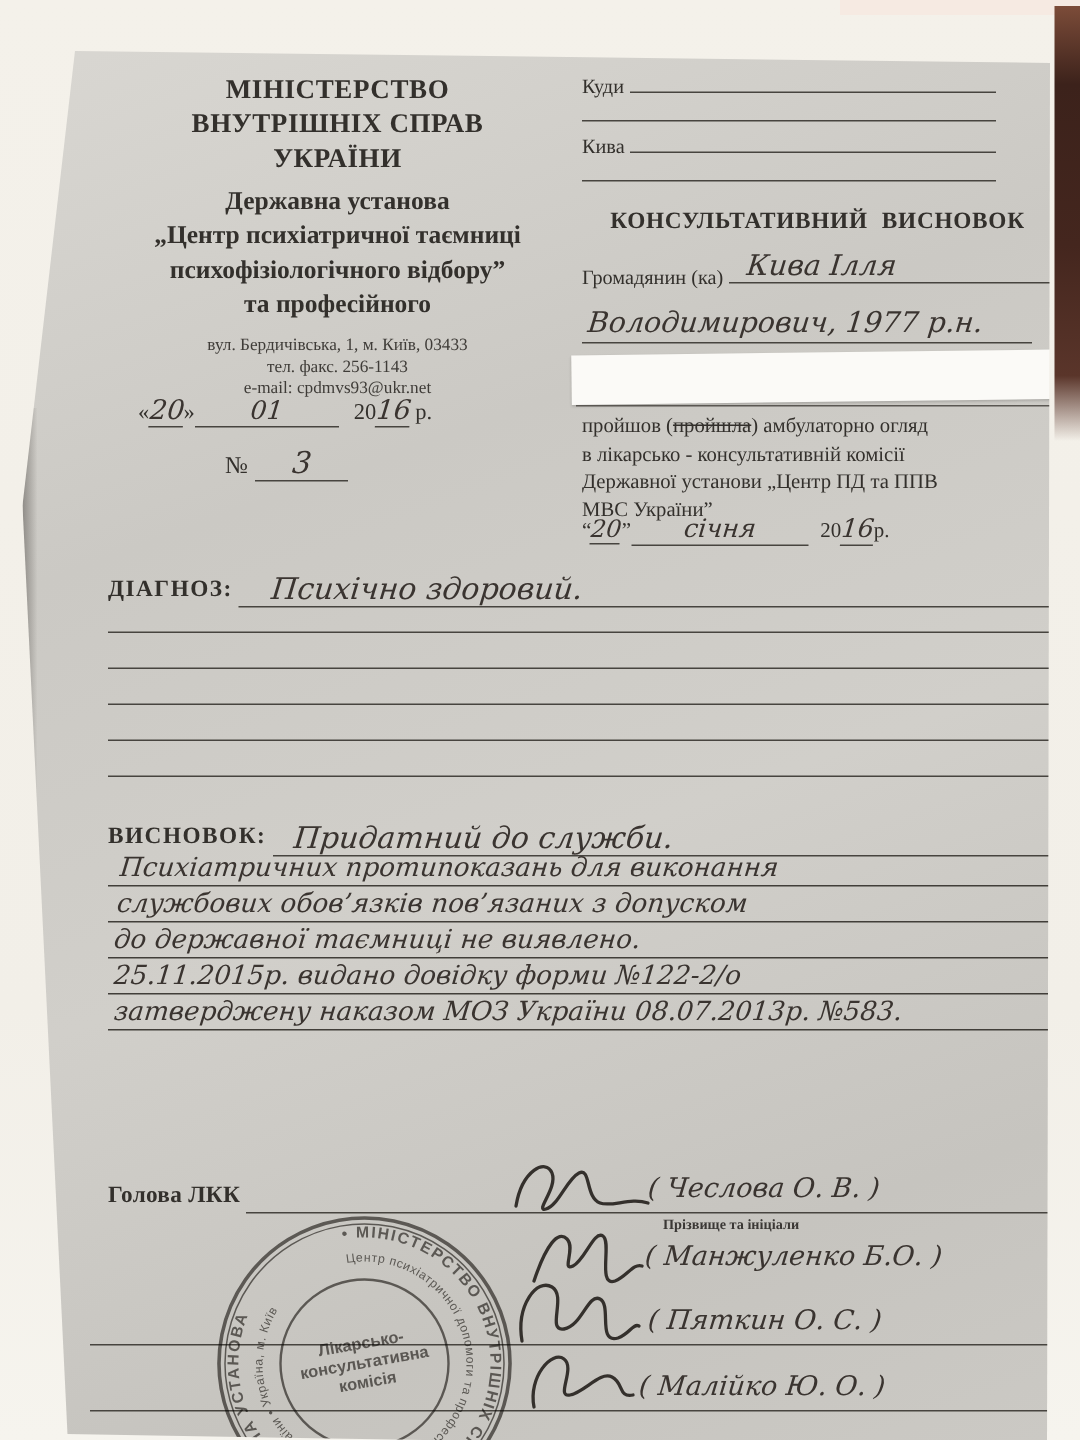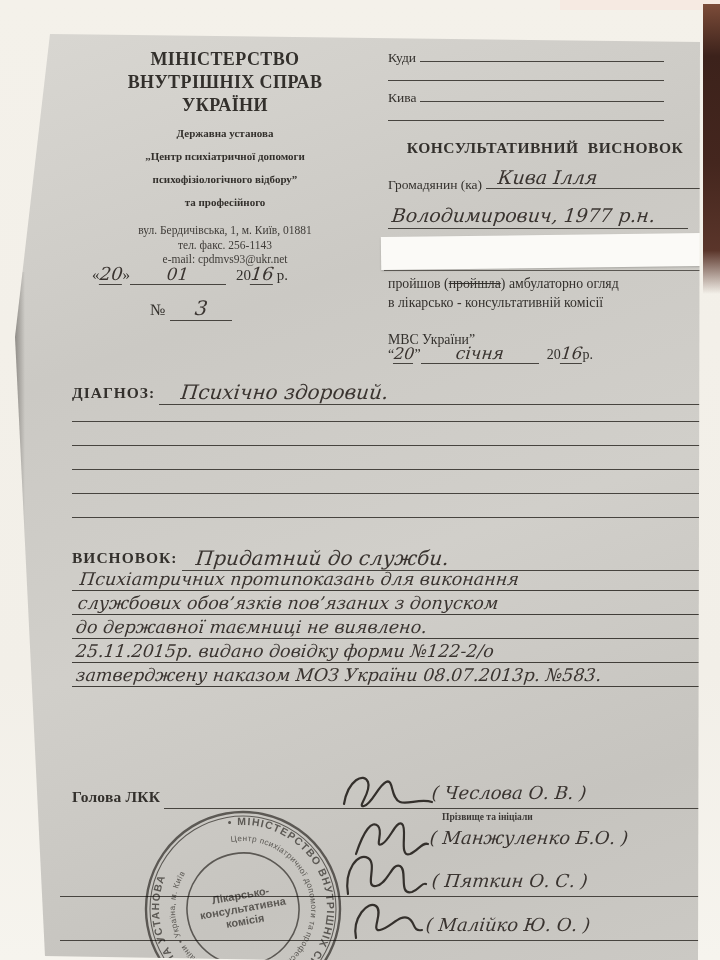--- a/index.html
+++ b/index.html
@@ -19,21 +19,21 @@
   .hw{font-family:"DejaVu Serif",serif;font-style:italic;color:#3a3430;
       transform:skewX(-6deg);display:inline-block;}
   .rule{border-bottom:1.3px solid #47443f;position:absolute;}
   .fill-line{flex:1;border-bottom:1.3px solid #47443f;margin-left:4px;position:relative;}
   .row{display:flex;align-items:baseline;position:absolute;}
 
   
   .hdr-left{position:absolute;left:62px;top:16px;width:326px;text-align:center;}
   .ministry div{font-size:18px;font-weight:bold;line-height:23px;letter-spacing:.4px;}
   .institution{margin-top:5px;}
-  .institution div{font-size:11px;font-weight:bold;line-height:23px;}
+  .institution div{font-size:17px;font-weight:bold;line-height:23px;}
   .contact{margin-top:9px;}
   .contact div{font-size:11.5px;line-height:14.5px;color:#3f3c38;}
 
   .date-left{position:absolute;left:92px;top:231px;width:290px;font-size:15px;display:flex;align-items:baseline;}
   .hw-u{border-bottom:1.2px solid #47443f;}
   .slot{border-bottom:1.2px solid #47443f;text-align:center;}
 
   .num-row{position:absolute;left:150px;top:264px;font-size:16px;display:flex;align-items:baseline;}
 
   
@@ -71,26 +71,26 @@
     <div class="edge-shadow"></div>
 
     <div class="hdr-left print">
       <div class="ministry">
         <div>МІНІСТЕРСТВО</div>
         <div>ВНУТРІШНІХ СПРАВ</div>
         <div>УКРАЇНИ</div>
       </div>
       <div class="institution">
         <div>Державна установа</div>
-        <div>„Центр психіатричної допомоги</div>
+        <div>„Центр психіатричної таємниці</div>
         <div>психофізіологічного відбору”</div>
         <div>та професійного</div>
       </div>
       <div class="contact">
-        <div>вул. Бердичівська, 1, м. Київ, 01881</div>
+        <div>вул. Бердичівська, 1, м. Київ, 03433</div>
         <div>тел. факс. 256-1143</div>
         <div>e-mail: cpdmvs93@ukr.net</div>
       </div>
     </div>
 
     <div class="date-left print">
       <span>«</span>
         <span class="hw hw-u" style="font-size:18px;">20</span>
         <span>»</span>
       <span class="slot" style="width:96px;"><span class="hw" style="font-size:17px;">01</span></span>
@@ -125,21 +125,21 @@
     </div>
     <div class="rule" style="left:388px;top:196px;width:300px;"></div>
     <span class="hw" style="position:absolute;left:392px;top:172px;font-size:19px;">Володимирович, 1977 р.н.</span>
 
     <div class="redaction"></div>
     <div class="rule" style="left:384px;top:238px;width:318px;border-color:#5a5752;"></div>
 
     <div class="paragraph">
       <span>пройшов (</span><span class="struck">пройшла</span><span>) амбулаторно огляд</span><br>
       <span>в  лікарсько - консультативній  комісії</span><br>
-      <br>
+      <span>Державної установи „Центр ПД та ППВ</span><br>
       <span>МВС України”</span>
     </div>
 
     <div class="date-right print">
       <span>“</span>
         <span class="hw hw-u" style="font-size:16px;">20</span>
         <span>”</span>
       <span class="slot" style="width:118px;"><span class="hw" style="font-size:17px;">січня</span></span>
       <span style="margin-left:8px;">20</span>
         <span class="hw hw-u" style="font-size:17px;">16</span>

